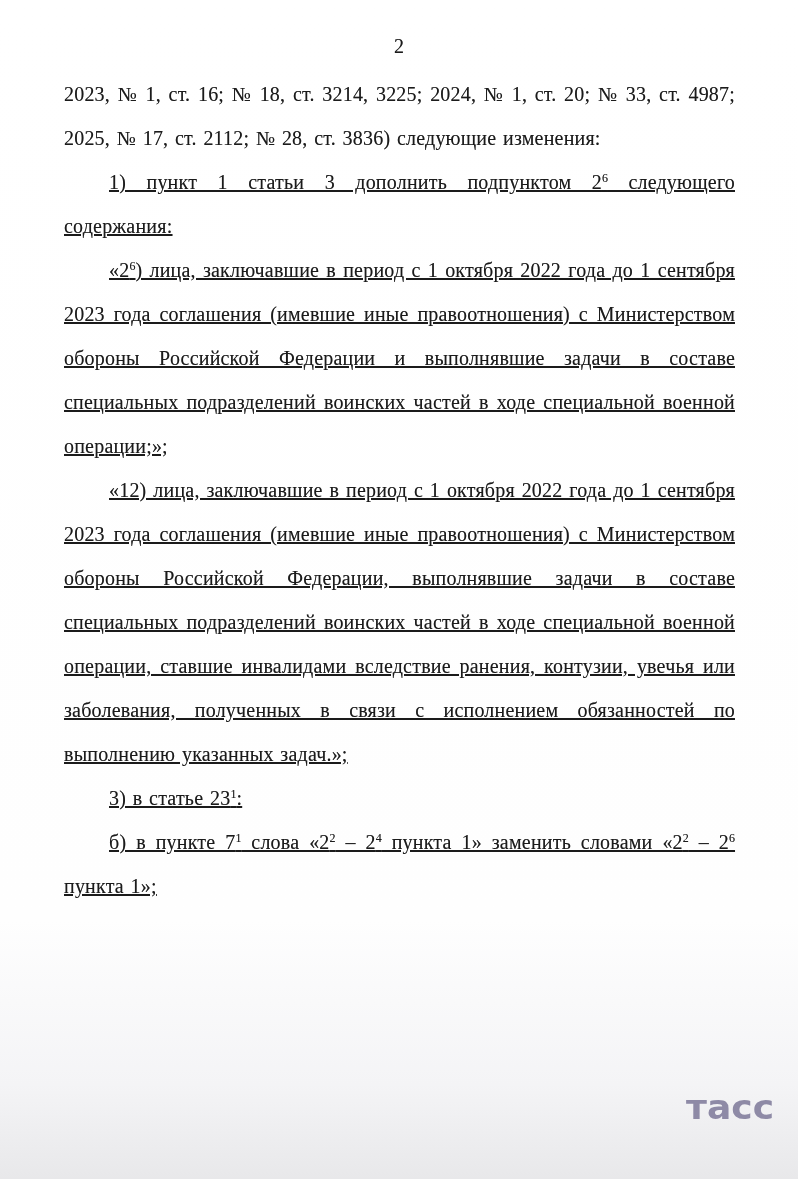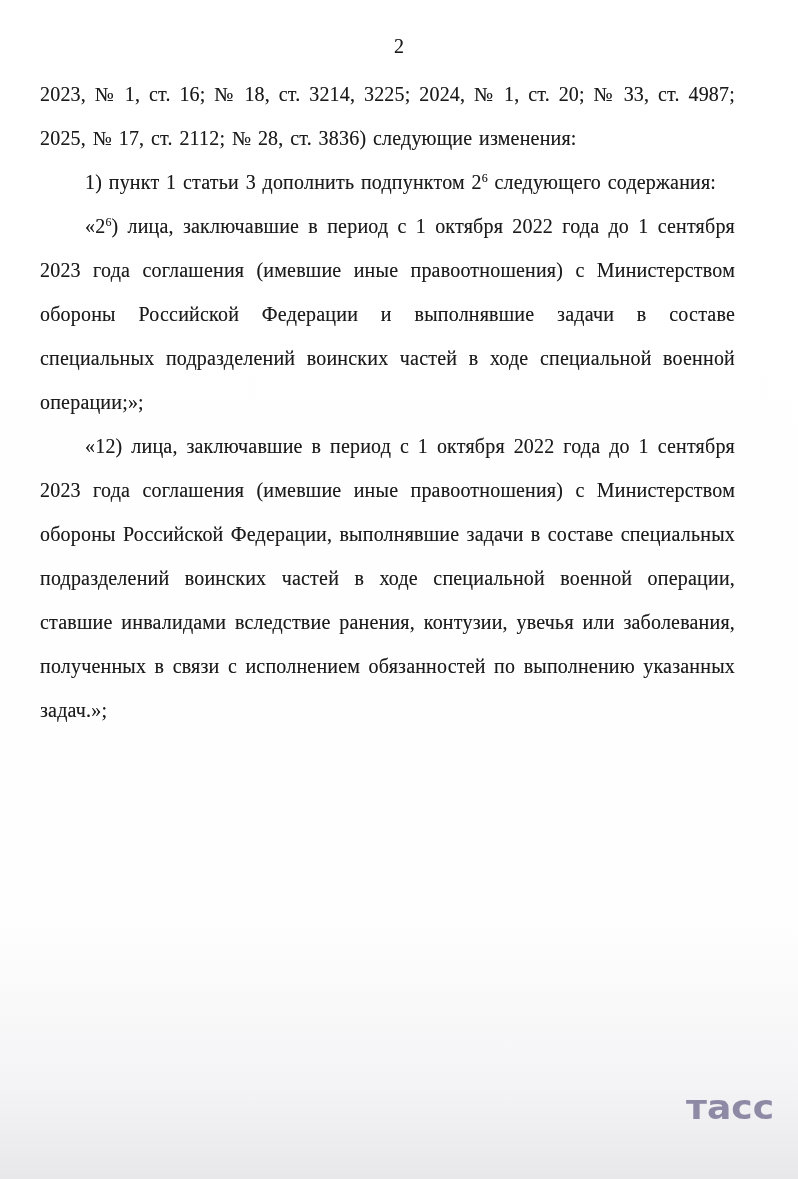--- a/index.html
+++ b/index.html
@@ -13,32 +13,32 @@
     color: #1b1b1b;
   }
   .page-number {
     text-align: center;
     padding-top: 34px;
     font-size: 20px;
     line-height: 24px;
     text-shadow: 0 0 0.5px rgba(25,25,25,0.45);
   }
   .doc-body {
-    margin: 14px 63px 0 40px;
+    margin: 14px 63px 0 64px;
   }
   .para {
     margin: 0;
     font-size: 20px;
     line-height: 44px;
     text-align: justify;
     word-spacing: 1.5px;
     letter-spacing: 0.2px;
     text-shadow: 0 0 0.5px rgba(25,25,25,0.45);
   }
-  .para.indent { text-indent: 45px; }
+  .para.indent { text-indent: 45px; text-decoration: underline; }
   .para sup {
     font-size: 12px;
     line-height: 0;
     vertical-align: 7px;
     letter-spacing: 0;
   }
   .watermark {
     position: absolute;
     right: 24px;
     bottom: 54px;
@@ -56,16 +56,18 @@
 
 <div class="page">
   <div class="page-number">2</div>
 
   <div class="doc-body">
 
   <p class="para">2023, № 1, ст. 16; № 18, ст. 3214, 3225; 2024, № 1, ст. 20; № 33, ст. 4987; 2025, № 17, ст. 2112; № 28, ст. 3836) следующие изменения:</p>
       <p class="para indent">1) пункт 1 статьи 3 дополнить подпунктом 2<sup>6</sup> следующего содержания:</p>
       <p class="para indent">«2<sup>6</sup>) лица, заключавшие в период с 1 октября 2022 года до 1 сентября 2023 года соглашения (имевшие иные правоотношения) с Министерством обороны Российской Федерации и выполнявшие задачи в составе специальных подразделений воинских частей в ходе специальной военной операции;»;</p>
       <p class="para indent">«12) лица, заключавшие в период с 1 октября 2022 года до 1 сентября 2023 года соглашения (имевшие иные правоотношения) с Министерством обороны Российской Федерации, выполнявшие задачи в составе специальных подразделений воинских частей в ходе специальной военной операции, ставшие инвалидами вследствие ранения, контузии, увечья или заболевания, полученных в связи с исполнением обязанностей по выполнению указанных задач.»;</p>
+      <p class="para indent">3) в статье 23<sup>1</sup>:</p>
+      <p class="para indent">б) в пункте 7<sup>1</sup> слова «2<sup>2</sup> – 2<sup>4</sup> пункта 1» заменить словами «2<sup>2</sup> – 2<sup>6</sup> пункта 1»;</p>
     </div>
 
   <div class="watermark" style="color: rgb(142, 138, 166);">тасс</div>
 </div>
 
 </body></html>

